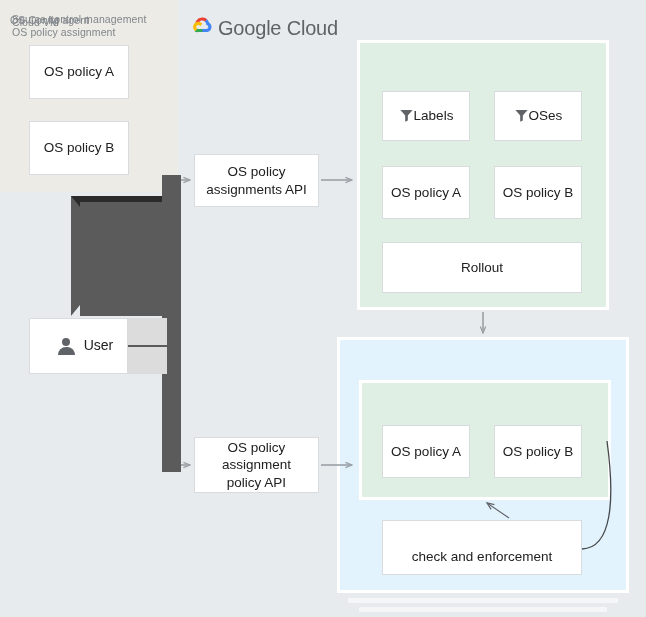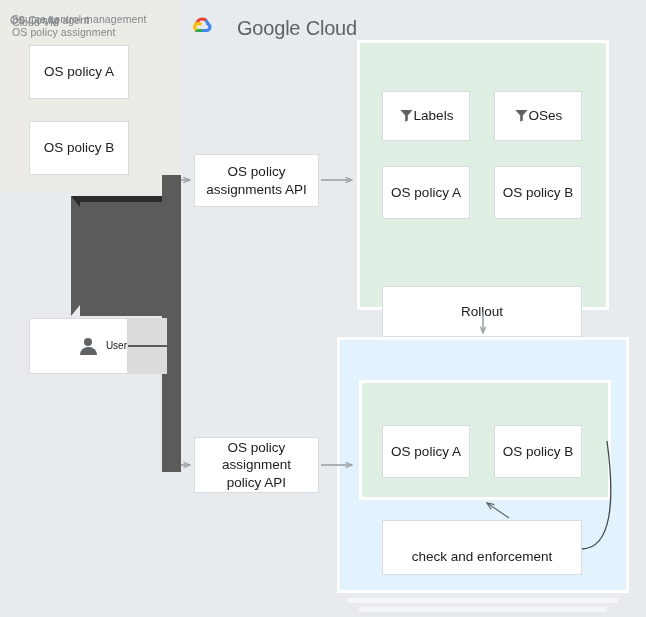--- a/index.html
+++ b/index.html
@@ -130,24 +130,24 @@
     position: absolute;
     left: 162px; top: 175px;
     width: 19px; height: 297px;
     background: #5b5b5b;
   }
 
   
   #user-card {
     left: 29px; top: 318px;
     width: 99px; height: 56px;
-    justify-content: flex-end;
+    justify-content: center;
     padding-left: 14px;
     gap: 9px;
-    font-size: 10px;
+    font-size: 14px;
   }
   #user-shadow {
     position: absolute;
     left: 128px; top: 318px;
     width: 39px; height: 56px;
     background: #dcdcdc;
   }
   #user-shadow-line {
     position: absolute;
     left: 125px; top: 345px;
@@ -176,21 +176,21 @@
 
   
   #api-assign { left: 194px; top: 154px; width: 125px; height: 53px; }
   #api-reports { left: 194px; top: 437px; width: 125px; height: 56px; }
 
   
   #b-labels  { left: 382px; top: 91px;  width: 88px; height: 50px; }
   #b-oses    { left: 494px; top: 91px;  width: 88px; height: 50px; }
   #b-pol-a   { left: 382px; top: 166px; width: 88px; height: 53px; }
   #b-pol-b   { left: 494px; top: 166px; width: 88px; height: 53px; }
-  #b-rollout { left: 382px; top: 242px; width: 200px; height: 51px; margin-top: 44px; }
+  #b-rollout { left: 382px; top: 242px; width: 200px; height: 51px; }
 
   .filter-row {
     display: flex;
     align-items: center;
   }
   .funnel-icon {
     width: 15px; height: 15px;
     flex: 0 0 auto;
   }
 
@@ -207,21 +207,21 @@
     width: 646px; height: 617px;
     pointer-events: none;
   }
 
   
   #gc-logo {
     position: absolute;
     left: 188px; top: 14px;
     display: flex;
     align-items: center;
-    gap: 21px;
+    gap: 2px;
   }
   #gc-wordmark {
     font-size: 20px;
     color: #5f6368;
     letter-spacing: -.2px;
     white-space: nowrap;
   }
 </style>
 </head>
 <body>

